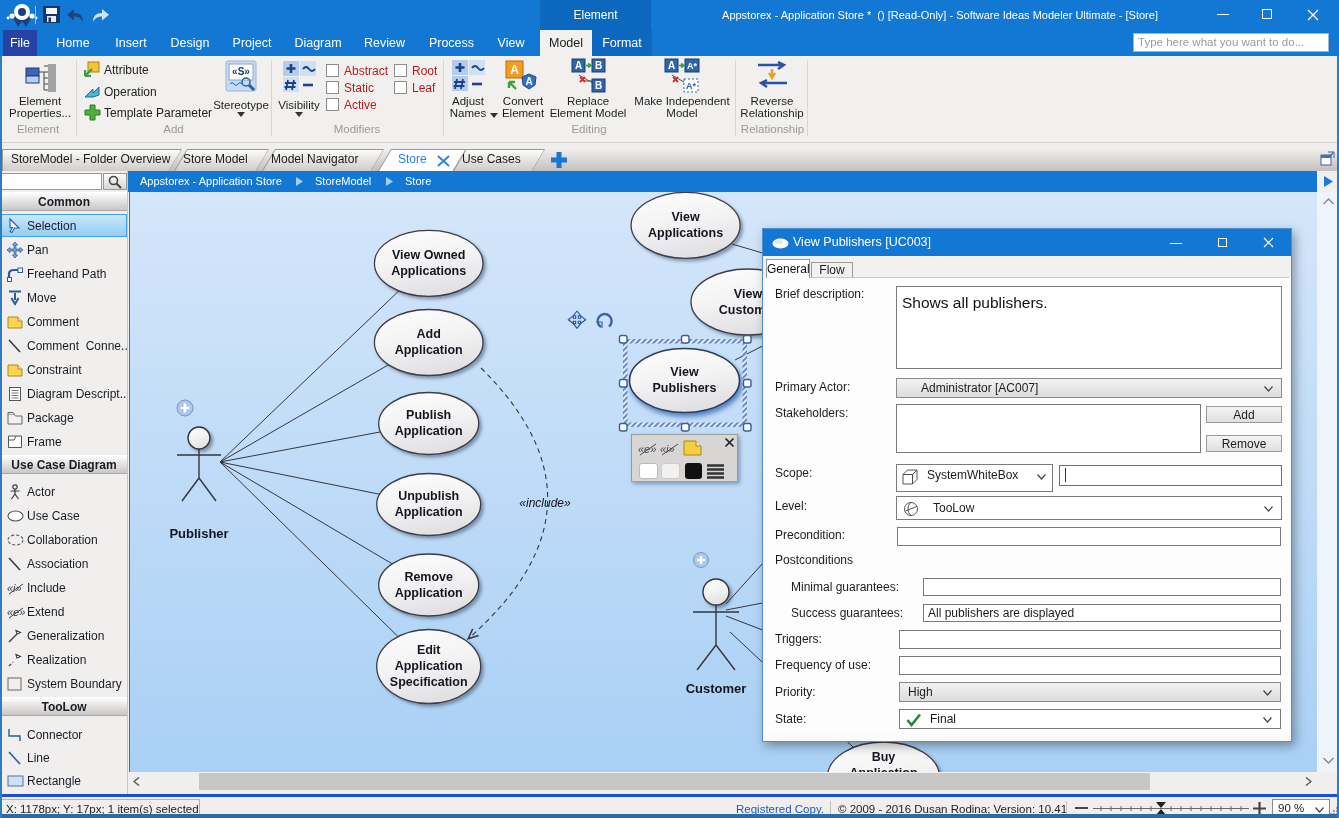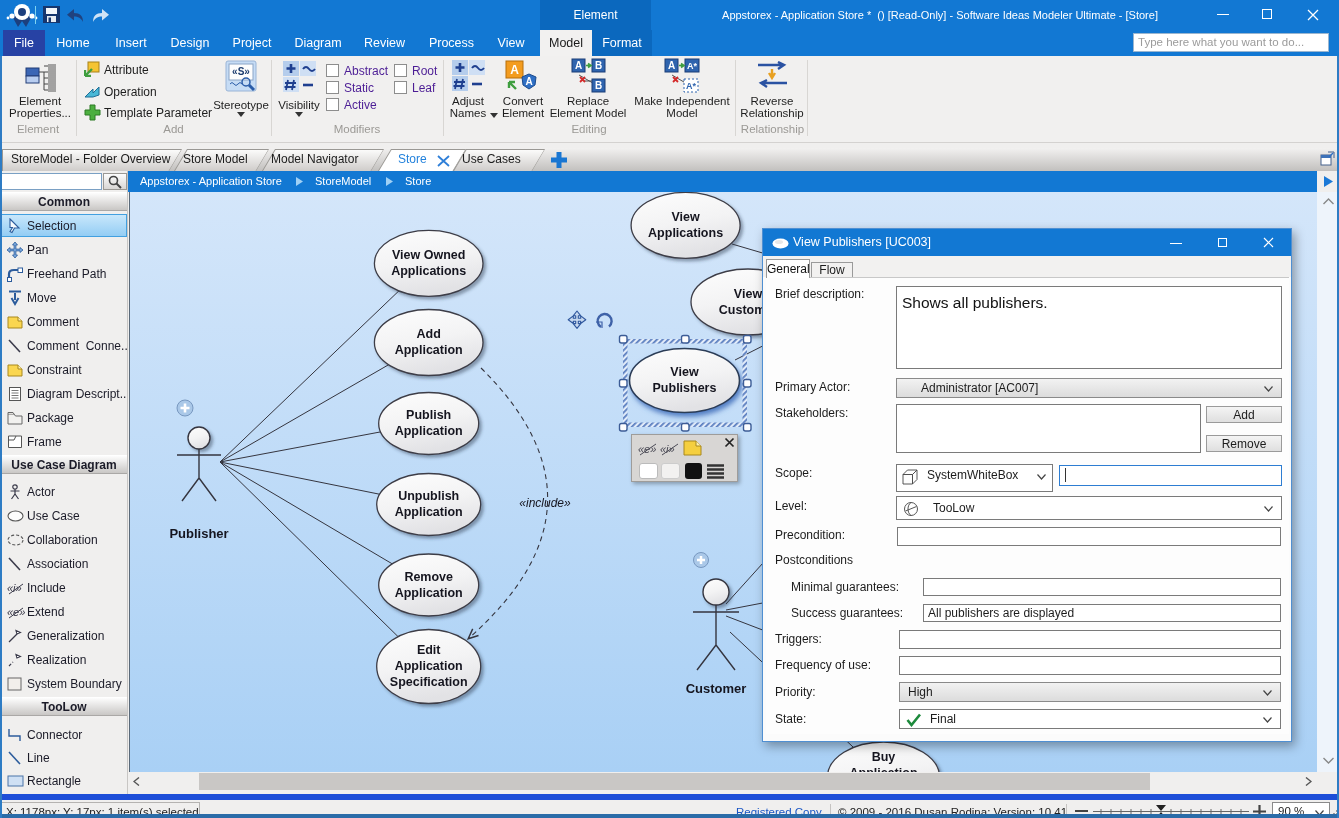--- a/index.html
+++ b/index.html
@@ -1,45 +1,45 @@
 <!DOCTYPE html>
 <html><head><meta charset="utf-8"><style>
 *{margin:0;padding:0;box-sizing:border-box;font-family:"Liberation Sans",sans-serif;}
 body{width:1339px;height:818px;overflow:hidden;position:relative;background:#f0efee;}
 .abs{position:absolute;}
 #titlebar{left:0;top:0;width:1339px;height:30px;background:#1278d3;}
 #eltab{left:540px;top:0;width:111px;height:30px;background:#0b68be;color:#fff;font-size:12px;text-align:center;line-height:30px;}
 #apptitle{left:660px;top:0;width:560px;height:30px;color:#fff;font-size:11px;text-align:center;line-height:30px;}
 #menubar{left:0;top:30px;width:1339px;height:26px;background:#1278d3;}
 .mtab{position:absolute;top:0;height:26px;color:#fff;font-size:12.5px;text-align:center;line-height:26px;}
-#filetab{left:3px;width:42px;background:#2742a4;}
+#filetab{left:3px;width:34px;background:#2742a4;}
 #modeltab{background:#f2f1f0;color:#1a1a1a;}
 #formattab{background:#0b68be;}
 #searchbox{left:1133px;top:33px;width:196px;height:19px;background:#fff;border:1px solid #9ab6d0;color:#9b9b9b;font-size:11.5px;line-height:17px;padding-left:4px;}
 #ribbon{left:0;top:56px;width:1339px;height:87px;background:#f1f0ef;border-bottom:1px solid #d4d2d0;}
 .rsep{position:absolute;top:4px;height:76px;width:1px;background:#d8d6d3;}
 .rglabel{position:absolute;top:67px;height:14px;font-size:11.5px;color:#9b9995;text-align:center;}
 .rlabel{position:absolute;font-size:11.5px;color:#1e1e1e;text-align:center;line-height:12px;}
 .rrow{position:absolute;font-size:12px;color:#1e1e1e;height:16px;line-height:16px;}
 .cb{position:absolute;width:13px;height:13px;background:#fff;border:1px solid #8d8d8d;}
-.cblabel{position:absolute;font-size:12px;color:#4c1d95;height:14px;line-height:14px;text-align:right;}
+.cblabel{position:absolute;font-size:12px;color:#b91c1c;height:14px;line-height:14px;text-align:right;}
 #tabbar{left:0;top:148px;width:1339px;height:23px;background:linear-gradient(#f2f1f0,#c2c0be);}
 .dtab{position:absolute;top:1px;height:22px;background:#9a9894;font-size:12px;color:#1c1c1c;clip-path:polygon(13px 0,100% 0,calc(100% - 13px) 100%,0 100%);}
 .dtabi{position:absolute;left:1px;top:1px;right:1px;bottom:0;background:linear-gradient(#fbfbfa,#cfccca);clip-path:polygon(12.5px 0,100% 0,calc(100% - 12.5px) 100%,0 100%);}
 .dtab span{position:absolute;left:9px;top:3px;}
 #breadcrumb{left:128px;top:171px;width:1189px;height:21px;background:#1278d3;color:#fff;font-size:11px;line-height:21px;}
 #leftpanel{left:0;top:171px;width:128px;height:624px;background:#f0efee;border-right:1px solid #c8c6c4;}
 .phead{position:absolute;left:1px;width:126px;height:19px;background:linear-gradient(#fdfdfd,#c9c7c5);border-top:1px solid #fff;border-bottom:1px solid #aaa8a6;font-size:12px;font-weight:bold;color:#1b1b28;text-align:center;line-height:18px;}
 .pitem{position:absolute;left:1px;width:126px;height:24px;font-size:12px;color:#1b1b28;line-height:24px;white-space:nowrap;overflow:hidden;}
 .pitem .txt{position:absolute;left:26px;top:0;}
 .pitem svg{position:absolute;left:6px;top:4px;}
 #canvas{left:129px;top:192px;width:1188px;height:580px;background:linear-gradient(#d4e6fa,#a9d0f5);overflow:hidden;border-left:1px solid #5a6a7a;}
 #vscroll{left:1317px;top:192px;width:22px;height:580px;background:#eef4fb;}
 #hscroll{left:129px;top:773px;width:1188px;height:17px;background:#f0efee;}
-#statusbar{left:0;top:794px;width:1339px;height:20px;background:#f0efee;border-top:6px solid #1d4ed8;}
+#statusbar{left:0;top:794px;width:1339px;height:20px;background:#f0efee;border-top:3px solid #1d4ed8;}
 #winbottom{left:0;top:814px;width:1339px;height:4px;background:#2b6ca8;}
 #dialog{left:762px;top:228px;width:530px;height:514px;background:#fbfbfb;border:1px solid #4f8fd2;box-shadow:3px 4px 10px rgba(0,0,0,0.35);}
 #dlgtitle{position:absolute;left:0;top:0;width:528px;height:27px;background:#1278d3;color:#fff;font-size:12.5px;line-height:27px;}
 .dlabel{position:absolute;font-size:12px;color:#1c1c1c;height:15px;line-height:15px;left:12px;}
 .dinput{position:absolute;background:#fff;border:1px solid #7a7a7a;font-size:12px;color:#1c1c1c;padding-left:4px;}
 .dcombo{position:absolute;background:linear-gradient(#f2f2f2,#dcdcdc);border:1px solid #8a8a8a;font-size:12px;color:#1c1c1c;}
 .chev{position:absolute;width:9px;height:6px;}
 </style></head><body>
 <div class="abs" id="titlebar">
 <svg class="abs" style="left:5px;top:3px" width="34" height="26" viewBox="0 0 34 26">

